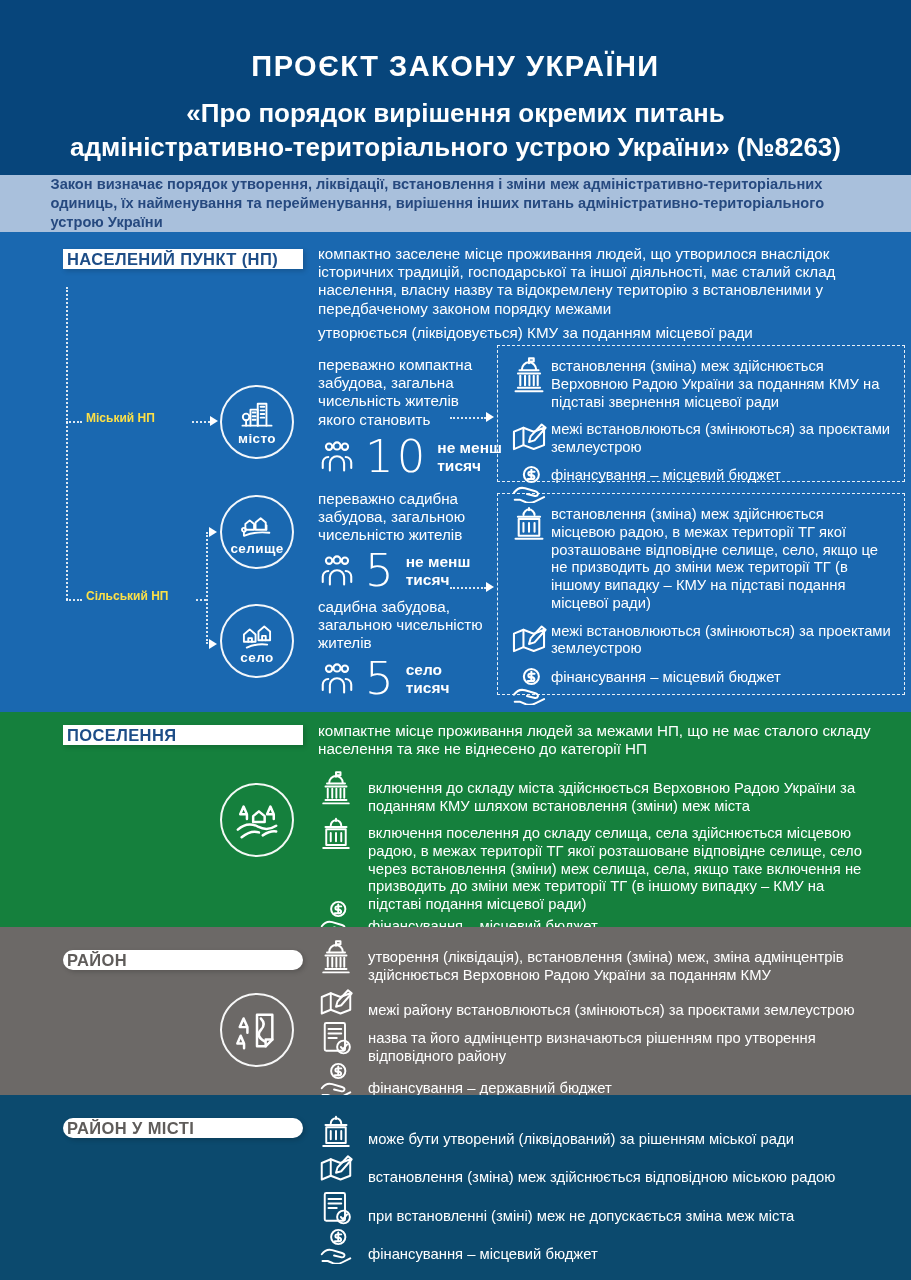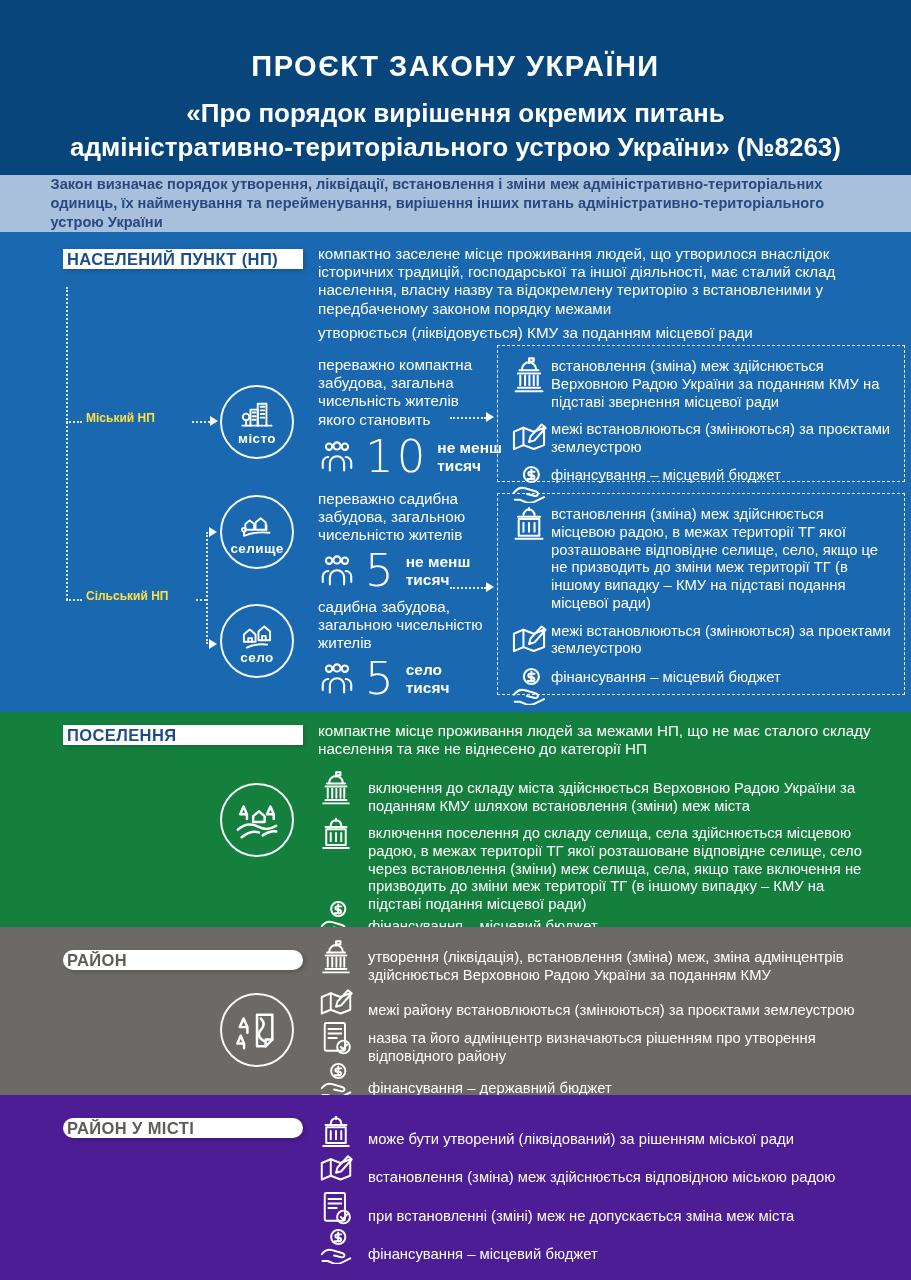--- a/index.html
+++ b/index.html
@@ -10,21 +10,21 @@
   .hdr       { position:relative; width:100%; height:175px; background:#07457b; color:#fff; text-align:center; padding-top:50px; }
   .hdr-l1    { font-size:29px; font-weight:700; letter-spacing:1.5px; margin-bottom:13px; }
   .hdr-l2, .hdr-l3 { font-size:26px; font-weight:600; line-height:1.32; }
   .intro     { position:relative; width:100%; height:57px; background:#a9c0dc; color:#26497f; display:flex; align-items:center; justify-content:center; }
   .intro-txt { width:810px; font-size:14.6px; font-weight:700; line-height:1.32; text-align:left; }
 
   .sec       { position:relative; width:100%; }
   .sec-np    { height:480px; background:#1a68b0; }
   .sec-pos   { height:215px; background:#15803d; }
   .sec-raion { height:168px; background:#6c6967; }
-  .sec-rcity { height:185px; background:#4c1d95; }
+  .sec-rcity { height:185px; background:#0c4a6e; }
 
   
   .labelbox  { position:absolute; left:63px; width:240px; height:20px; background:#fff; display:flex; align-items:center; padding-left:4px; font-size:16.5px; font-weight:700; letter-spacing:.4px; box-shadow:2px 2px 5px rgba(0,0,0,.18); }
   .lb-blue   { color:#1d4d87; }
   .lb-gray   { color:#5f5c5a;border-radius:18px; }
 
   .abs       { position:absolute; }
   .deftxt    { color:#fff; font-size:15.2px; line-height:1.2; }
 
   .circle    { position:absolute; width:74px; height:74px; border:2.5px solid rgba(255,255,255,.95); border-radius:50%; color:#fff; display:flex; flex-direction:column; align-items:center; justify-content:center; }

